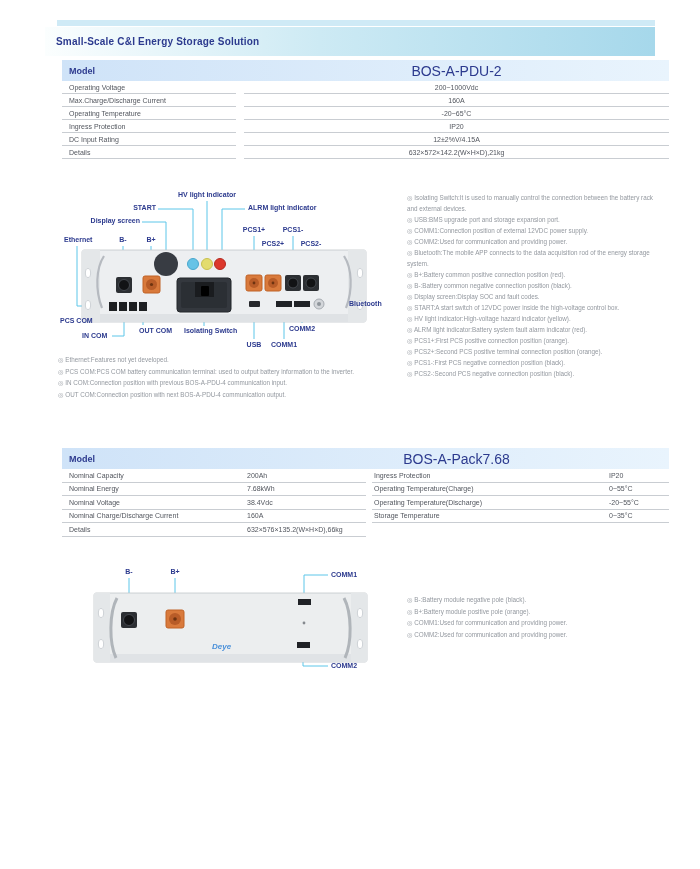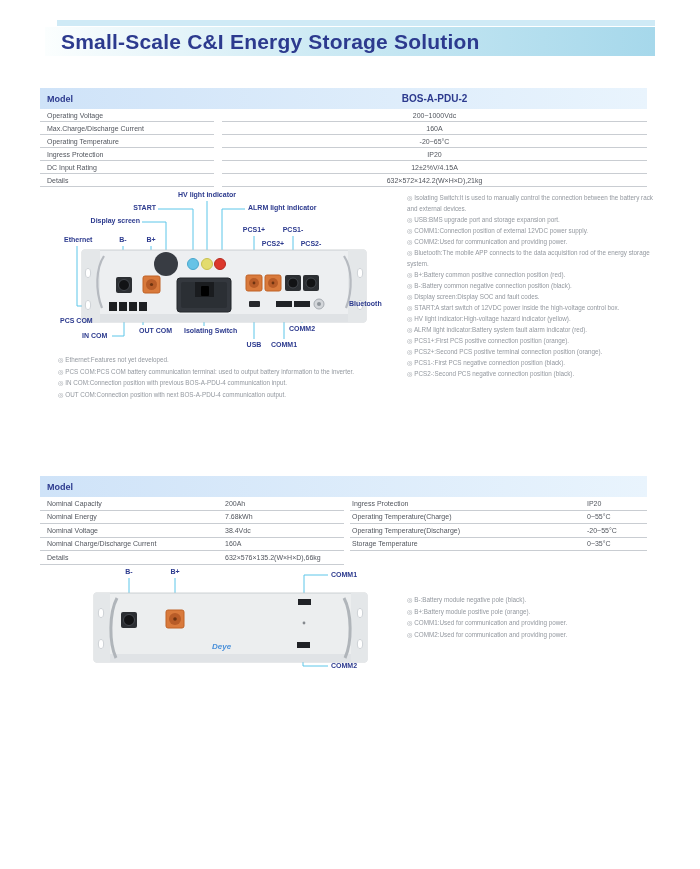--- a/index.html
+++ b/index.html
@@ -4,29 +4,29 @@
 <style>
   html,body{margin:0;padding:0;background:#fff;}
   .page{position:relative;width:700px;height:869px;background:#ffffff;
         font-family:"Liberation Sans",sans-serif;overflow:hidden;}
 
   
   .title-strip{position:absolute;left:57px;top:20px;width:598px;height:6px;background:#cfeaf6;}
   .title-banner{position:absolute;left:45px;top:27px;width:610px;height:29px;
       background:linear-gradient(90deg,#fbfefe 0%,#cdeaf4 45%,#a6d8eb 100%);
       display:flex;align-items:center;}
-  .title-text{margin-left:16px;font-size:21px;font-weight:bold;color:#2c3a8e;letter-spacing:.2px;}
+  .title-text{margin-left:11px;font-size:10px;font-weight:bold;color:#2c3a8e;letter-spacing:.2px;}
 
   
-  .spec-table{position:absolute;left:40px;width:607px;margin-top:28px;}
+  .spec-table{position:absolute;left:62px;width:607px;}
   .t1{top:60px;} .t2{top:448px;}
   .thead{position:relative;height:21px;background:linear-gradient(90deg,#cfe3f8,#e9f4fd);
       display:flex;align-items:center;}
   .th-model{margin-left:7px;font-size:9px;font-weight:bold;color:#2c3a8e;}
-  .th-value{position:absolute;left:182px;right:0;text-align:center;font-size:10px;font-weight:bold;color:#2c3a8e;}
+  .th-value{position:absolute;left:182px;right:0;text-align:center;font-size:14px;font-weight:normal;color:#2c3a8e;}
   .trow{display:flex;height:13px;font-size:7px;color:#52565e;column-gap:8px;}
   .trow .tl{width:174px;border-bottom:1px solid #c9cdd2;padding-left:7px;display:flex;align-items:center;box-sizing:border-box;}
   .trow .tv{flex:1;border-bottom:1px solid #c9cdd2;display:flex;align-items:center;justify-content:center;}
   .tbody2{display:flex;column-gap:6px;}
   .col-l{width:304px;} .col-r{width:297px;}
   .trow2{display:flex;height:13.5px;font-size:7px;color:#52565e;border-bottom:1px solid #c9cdd2;align-items:center;box-sizing:border-box;}
   .col-l .lab{width:185px;padding-left:7px;box-sizing:border-box;}
   .col-r .lab{width:237px;padding-left:2px;box-sizing:border-box;}
   .trow2 .val{flex:1;}
 
@@ -221,20 +221,21 @@
       <p class="note">◎ Ethernet:Features not yet developed.</p>
       <p class="note">◎ PCS COM:PCS COM battery communication terminal: used to output battery information to the inverter.</p>
       <p class="note">◎ IN COM:Connection position with previous BOS-A-PDU-4 communication input.</p>
       <p class="note">◎ OUT COM:Connection position with next BOS-A-PDU-4 communication output.</p>
     </div>
   </div>
 
   <section class="spec-table t2">
     <div class="thead">
       <span class="th-model">Model</span>
+      <span class="th-value">BOS-A-Pack7.68</span>
     </div>
     <div class="tbody2">
       <div class="col-l">
         <div class="trow2">
           <span class="lab">Nominal Capacity</span>
           <span class="val">200Ah</span>
         </div>
         <div class="trow2">
           <span class="lab">Nominal Energy</span>
           <span class="val">7.68kWh</span>

